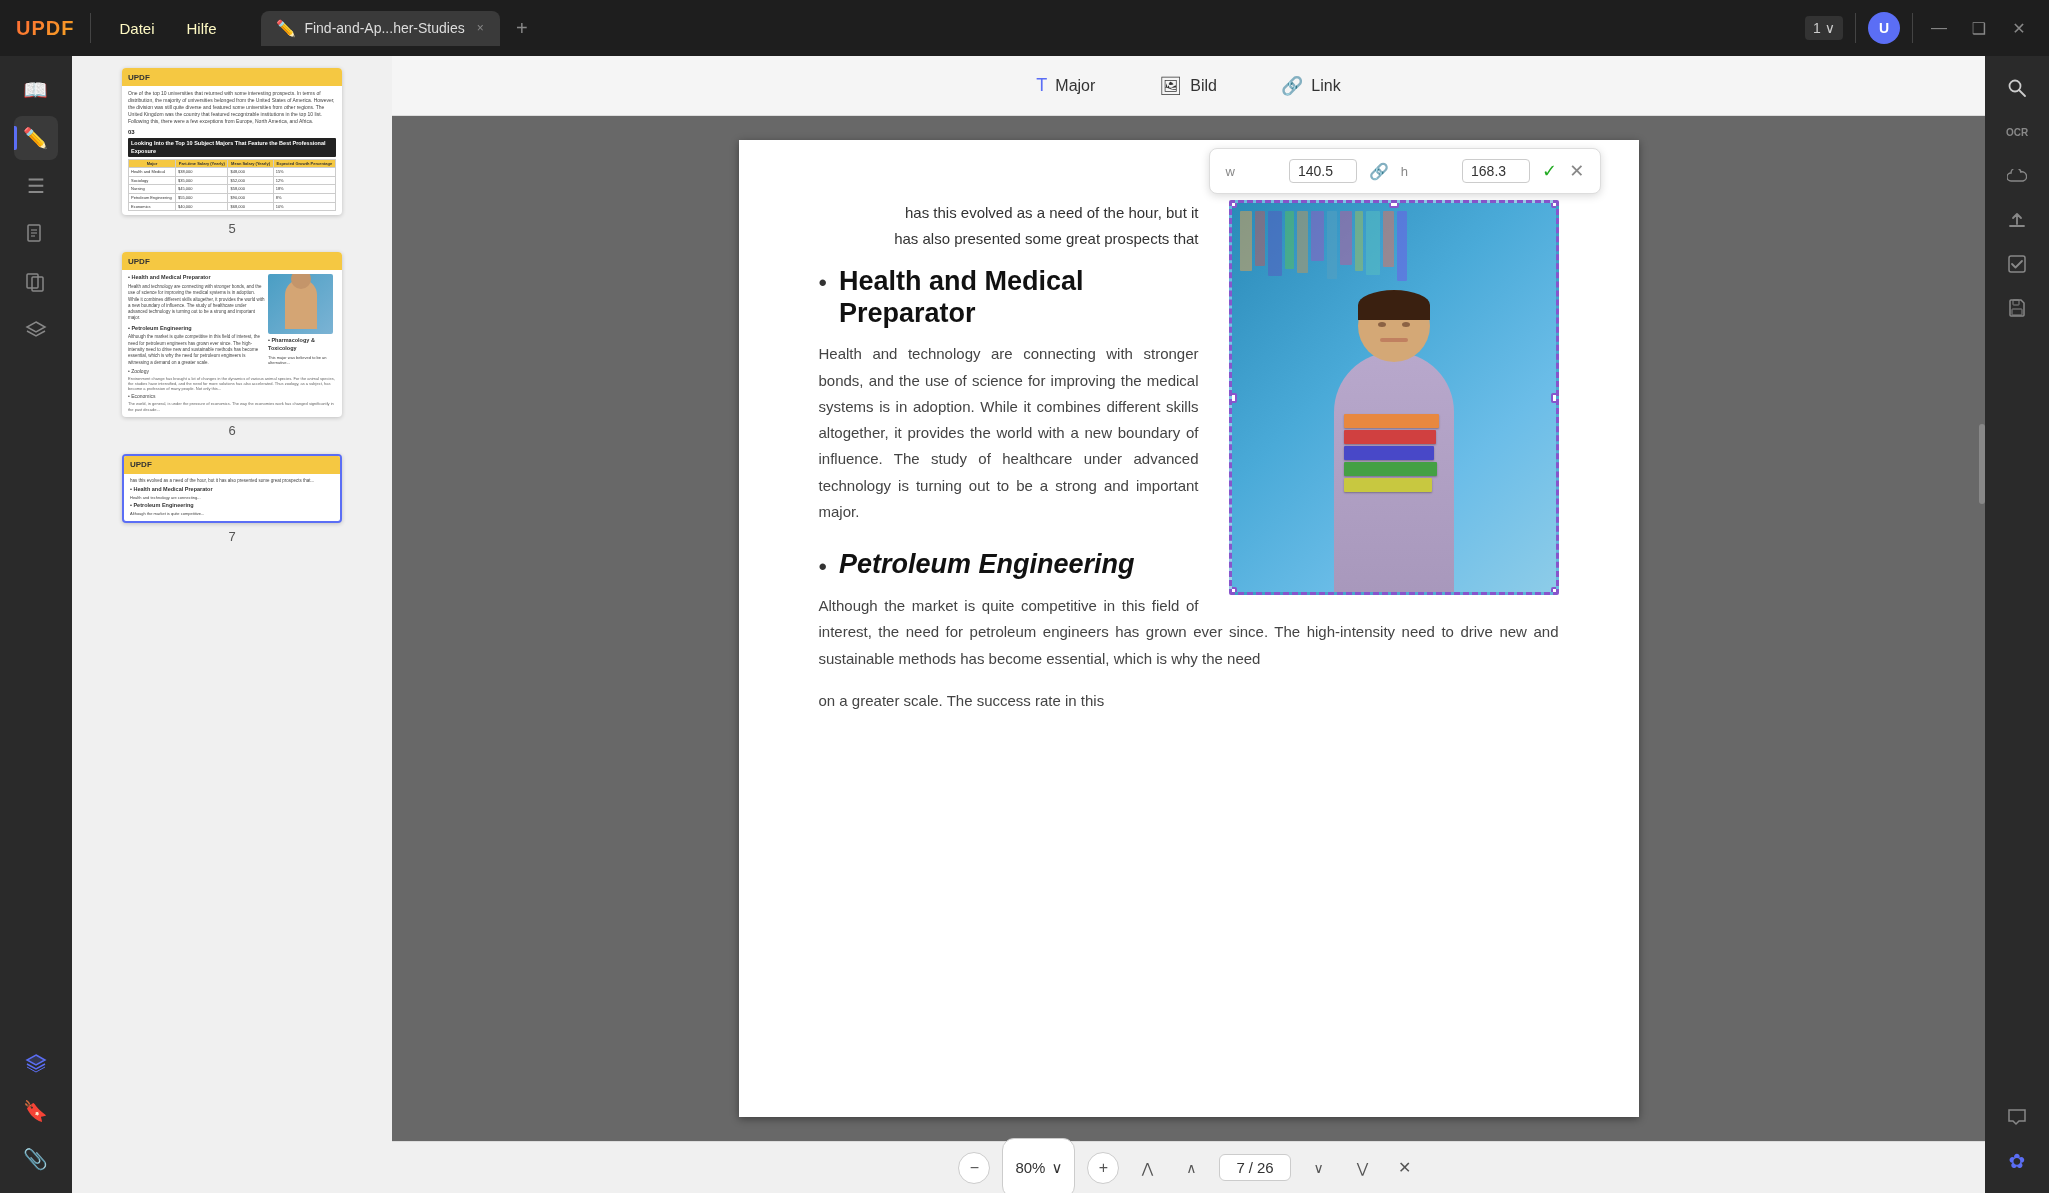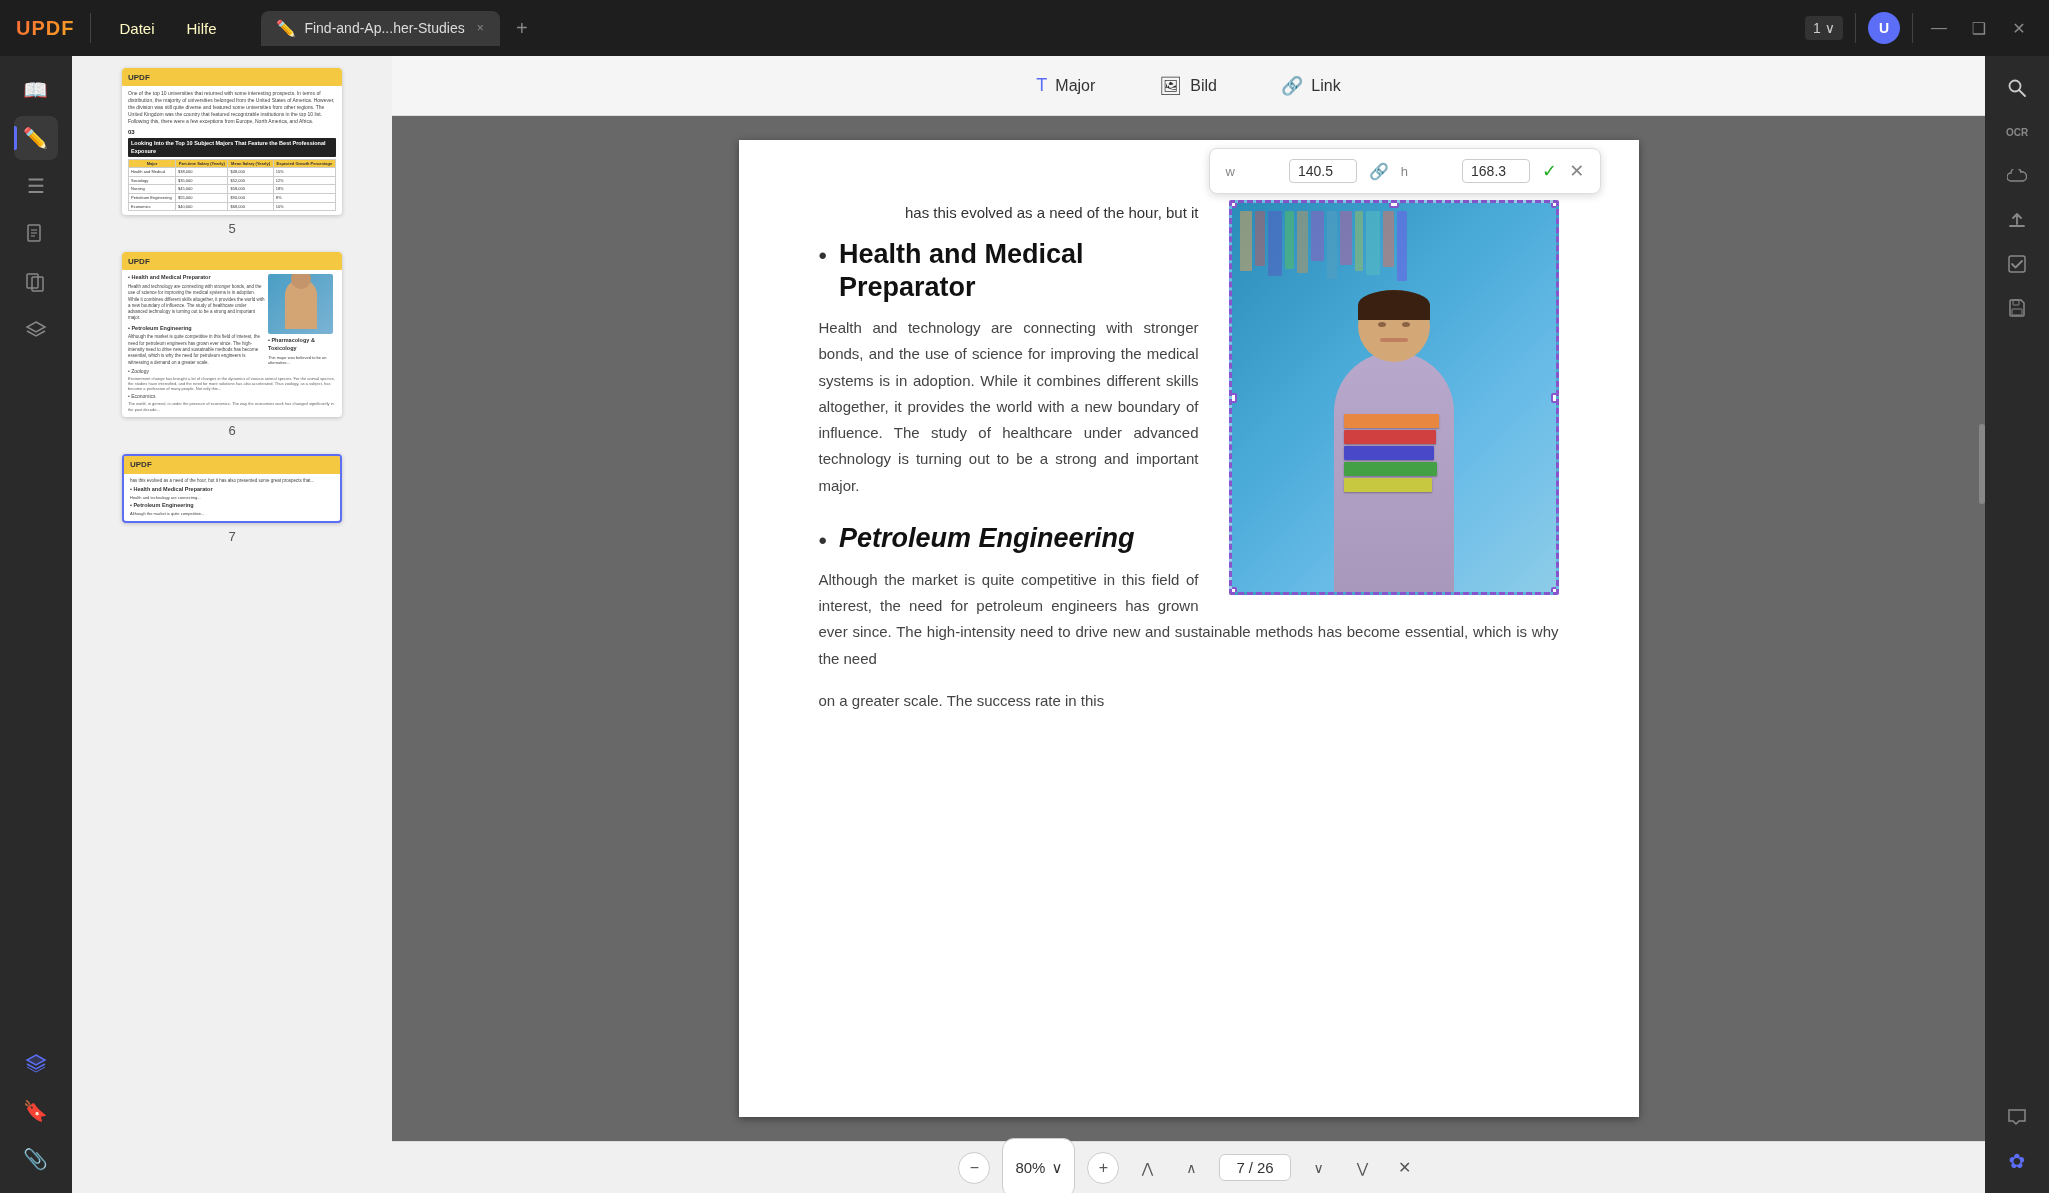--- a/index.html
+++ b/index.html
@@ -663,20 +663,21 @@
                     <div style="width:88px; height:14px; background:#c8c840; border-radius:1px; margin:2px 0; box-shadow:0 1px 2px rgba(0,0,0,0.3);"></div>
                   </div>
                 </div>
               </div>
             </div>
           </div>
         </div>
 
         <div class="text-top">
           <div>has this evolved as a need of the hour, but it</div>
+          <div>has also presented some great prospects that</div>
         </div>
 
         <div style="margin-bottom: 24px;">
           <div style="display:flex; align-items:flex-start; gap:12px; margin-bottom:12px;">
             <span style="font-size:24px; color:#333; flex-shrink:0; margin-top:4px;">•</span>
             <h2 style="font-size:27px; font-weight:900; color:#111; line-height:1.2;">Health and Medical Preparator</h2>
           </div>
           <p class="doc-para">Health and technology are connecting with stronger bonds, and the use of science for improving the medical systems is in adoption. While it combines different skills altogether, it provides the world with a new boundary of influence. The study of healthcare under advanced technology is turning out to be a strong and important major.</p>
         </div>
 

